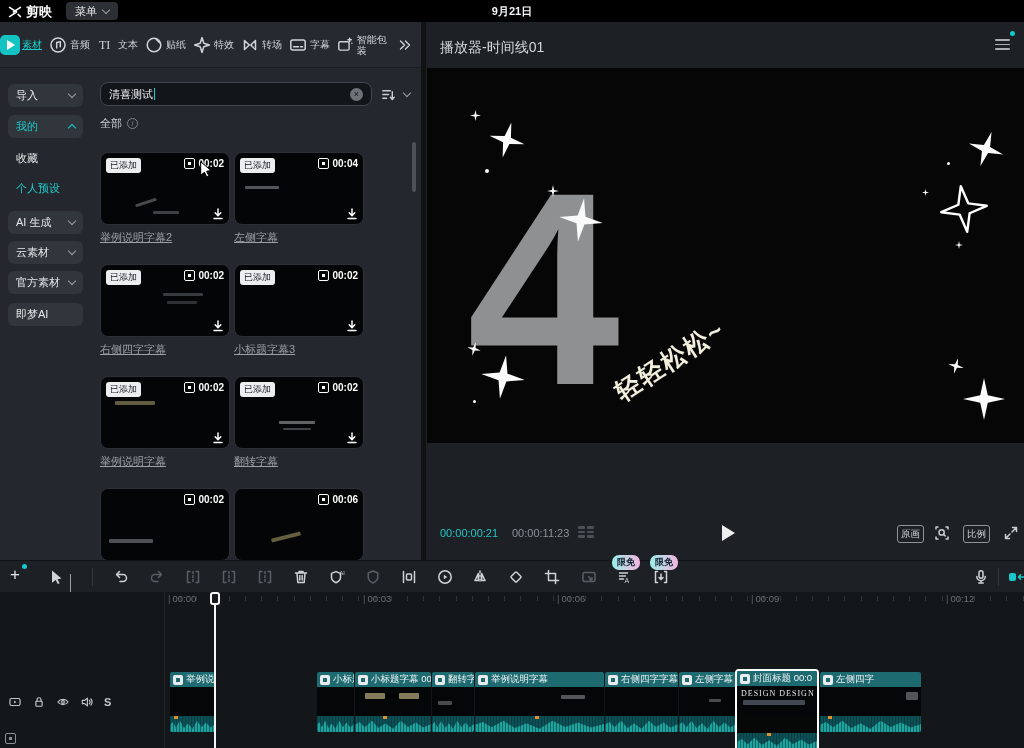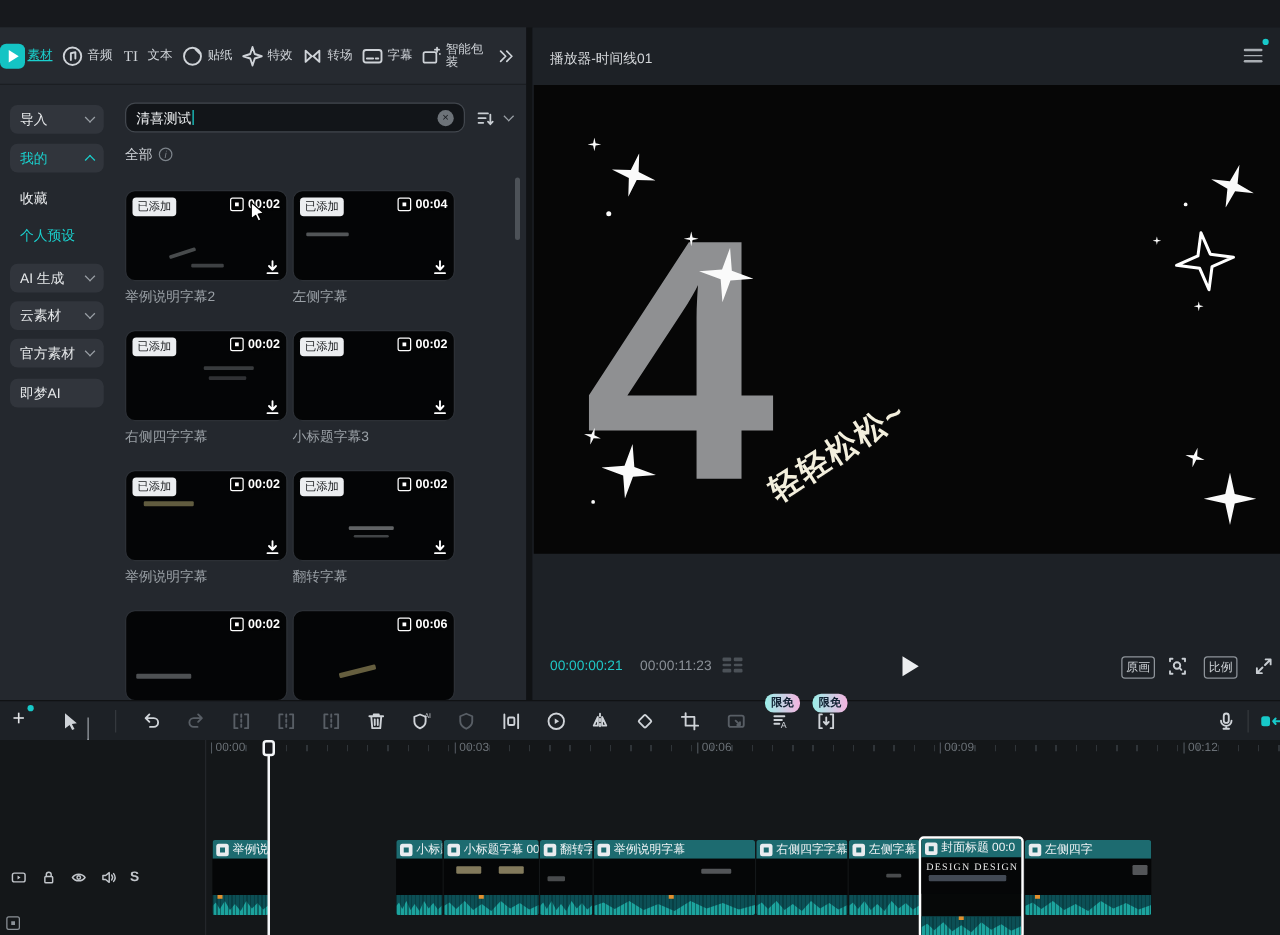--- a/index.html
+++ b/index.html
@@ -53,27 +53,27 @@
   .filter-row { position:absolute; left:8px; top:48px; display:flex; align-items:center; gap:5px; color:#cfd3d8; font-size:11px; }
   .info-ic { width:11px; height:11px; border:1px solid #7c838a; border-radius:50%; color:#7c838a; font-size:8px; line-height:10px; text-align:center; font-style:italic; }
   .grid { position:absolute; left:8px; top:84px; width:270px; }
   .card { position:absolute; width:130px; }
   .thumb { position:relative; width:130px; height:73px; background:#040506; border:1px solid #2c3036; border-radius:8px; overflow:hidden; }
   .added { position:absolute; left:5px; top:5px; background:#eceef0; color:#17191c; font-size:9px; padding:1px 4px; border-radius:3px; }
   .dur { position:absolute; right:5px; top:5px; display:flex; align-items:center; gap:3px; color:#fff; font-size:10px; font-weight:bold; text-shadow:0 0 2px #000; }
   .tplw { width:11px; height:11px; border:1.4px solid #fff; border-radius:2px; position:relative; background:rgba(0,0,0,.4); }
   .tplw::after { content:""; position:absolute; left:2.5px; top:2.5px; width:3px; height:3px; background:#fff; }
   .dl { position:absolute; right:5px; bottom:4px; color:#fff; }
-  .card-label { margin-top:5px; font-size:11px; color:#9aa0a6; height:14px; overflow:hidden; white-space:nowrap; }
+  .card-label { margin-top:5px; font-size:11px; color:#9aa0a6; height:14px; overflow:hidden; white-space:nowrap;text-decoration:underline; }
   .scroll-thumb { position:absolute; right:5px; top:74px; width:4px; height:50px; background:#4d5258; border-radius:2px; }
   .hintbar { position:absolute; border-radius:1px; }
 
   
   .player-head { position:absolute; left:0; top:0; width:100%; height:46px; }
-  .player-title { position:absolute; left:14px; top:17px; font-size:11px; color:#d4d7da; }
+  .player-title { position:absolute; left:14px; top:17px; font-size:14px; color:#d4d7da; }
   .burger { position:absolute; right:14px; top:17px; width:15px; }
   .burger span { display:block; height:1.6px; background:#a9aeb3; margin-bottom:3px; border-radius:1px; }
   .burger-dot { position:absolute; right:9px; top:9px; width:5px; height:5px; border-radius:50%; background:#17c9c9; }
   .canvas { position:absolute; left:1px; top:46px; width:597px; height:375px; background:#060606; overflow:hidden; }
   .big-num { position:absolute; left:40px; top:83px; font-size:275px; line-height:1; font-weight:bold; color:#8f9092; }
   .tagline { position:absolute; left:158px; top:276px; width:170px; text-align:center; font-size:25px; font-weight:bold;
     color:#f3efdd; letter-spacing:2px; transform:rotate(-33deg); text-shadow:0 1px 0 #111; white-space:nowrap; }
   .caption { position:absolute; left:194px; top:320px; width:160px; text-align:center; font-size:20px; color:#f4f1e6; letter-spacing:5px; white-space:nowrap; }
   .st { position:absolute; background:#fafafa; clip-path:polygon(50% 0,59% 41%,100% 50%,59% 59%,50% 100%,41% 59%,0 50%,41% 41%); }
   .dot { position:absolute; background:#fafafa; border-radius:50%; }
@@ -125,20 +125,33 @@
   .design-txt { position:absolute; left:4px; top:3px; font-family:"Liberation Serif","DejaVu Serif",serif; font-size:8px;
     letter-spacing:1px; color:#e9e9e9; white-space:nowrap; }
   .design-sub { position:absolute; left:6px; top:14px; width:62px; height:5px; background:rgba(180,200,230,.35); border-radius:1px; filter:blur(.4px); }
   .cursor-svg { position:absolute; z-index:20; }
 </style>
 </head>
 <body>
 
 <div class="app">
 
+  <div class="topbar">
+    <div class="logo">
+      <svg width="14" height="14" viewBox="0 0 18 18" style="stroke:#fff;stroke-width:2">
+          <path d="M2 3 L11 9 L2 15 M16 3 L7 9 M13 12 l3 3"></path>
+        </svg>
+      <span>剪映</span>
+    </div>
+    <div class="menu-btn">
+      <span>菜单</span>
+      <span class="chev"></span>
+    </div>
+    <div class="top-date">9月21日</div>
+  </div>
 
   <div class="left-panel">
 
     <div class="ribbon">
       <div class="tab active">
         <span class="mat-ic"></span>
         <span class="t-label">素材</span>
       </div>
       <div class="tab">
         <svg width="20" height="20" viewBox="0 0 20 20">

